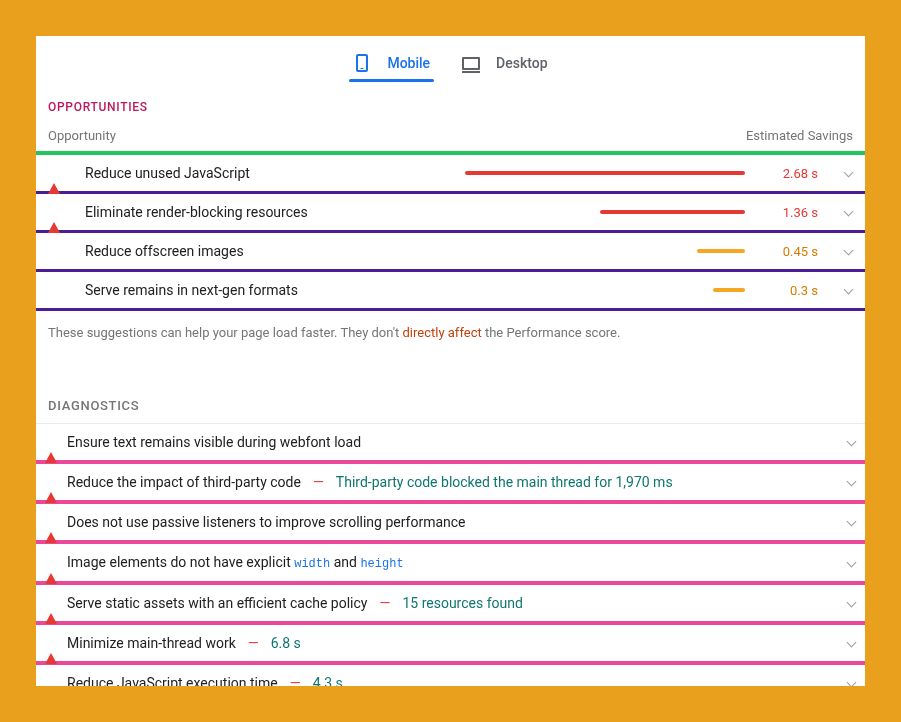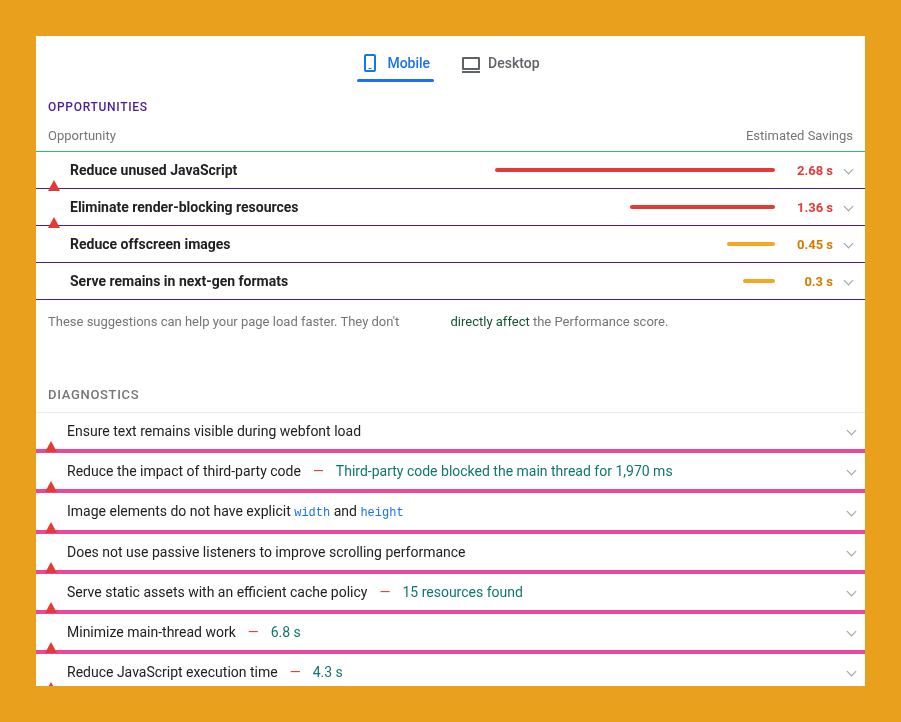--- a/index.html
+++ b/index.html
@@ -20,21 +20,21 @@
   
   .tabs {
     display: flex;
     justify-content: center;
     gap: 24px;
     padding: 12px 0 4px 0;
   }
   .tab {
     display: flex;
     align-items: center;
-    gap: 8px;
+    gap: 16px;
     padding: 6px 4px 10px 4px;
     cursor: pointer;
     font-weight: 500;
     font-size: 14px;
     color: #5f6368;
     position: relative;
   }
   .tab.active {
     color: #1a73e8;
   }
@@ -70,41 +70,40 @@
   .icon-desktop::after {
     content: "";
     position: absolute;
     left: -2px; right: -2px; bottom: -5px;
     height: 2px;
     background: currentColor;
   }
   
   .section-header {
     padding: 14px 12px 4px 12px;
-    color: #4c1d95;
+    color: #be185d;
     letter-spacing: 0.7px;
     font-size: 12px;
     font-weight: 500;
   }
   .columns-row {
     display: flex;
     justify-content: space-between;
     padding: 10px 12px 8px 12px;
     color: #757575;
     font-size: 13px;
-    border-bottom: 1px solid #22c55e;
+    border-bottom: 4px solid #22c55e;
   }
   
   .opp-row {
     display: flex;
     align-items: center;
     padding: 10px 12px;
-    border-bottom: 1px solid #4c1d95;
-    gap: 10px;
-    font-weight: bold;
+    border-bottom: 3px solid #4c1d95;
+    gap: 25px;
   }
   .status-icon {
     width: 12px; height: 12px;
     display: inline-block;
     flex: 0 0 auto;
   }
   .status-triangle {
     width: 0; height: 0;
     border-left: 6px solid transparent;
     border-right: 6px solid transparent;
@@ -154,21 +153,21 @@
     border-right: 1.5px solid currentColor;
     border-bottom: 1.5px solid currentColor;
     transform: rotate(45deg);
   }
   
   .note {
     padding: 14px 12px 18px 12px;
     color: #757575;
     font-size: 13px;
   }
-  .note .link { color: #14532d; margin-left: 48px; }
+  .note .link { color: #c2410c; }
   
   .diag-row {
     display: flex;
     align-items: center;
     padding: 10px 9px;
     border-bottom: 4px solid #ec4899;
     gap: 10px;
   }
   .diag-label { color: #212121; }
   .diag-detail { color: #0f766e; }
@@ -274,32 +273,32 @@
       <div class="diag-row">
         <span class="status-icon"><span class="status-triangle"></span></span>
         <span class="diag-label">Reduce the impact of third-party code</span>
         <span class="diag-sep"> — </span>
         <span class="diag-detail">Third-party code blocked the main thread for 1,970 ms</span>
         <span class="diag-spacer"></span>
         <span class="chevron"></span>
       </div>
       <div class="diag-row">
         <span class="status-icon"><span class="status-triangle"></span></span>
+        <span class="diag-label">Does not use passive listeners to improve scrolling performance</span>
+        <span class="diag-spacer"></span>
+        <span class="chevron"></span>
+      </div>
+      <div class="diag-row">
+        <span class="status-icon"><span class="status-triangle"></span></span>
         <span class="diag-label">Image elements do not have explicit <code class="inline">width</code> and <code class="inline">height</code></span>
         <span class="diag-spacer"></span>
         <span class="chevron"></span>
       </div>
       <div class="diag-row">
         <span class="status-icon"><span class="status-triangle"></span></span>
-        <span class="diag-label">Does not use passive listeners to improve scrolling performance</span>
-        <span class="diag-spacer"></span>
-        <span class="chevron"></span>
-      </div>
-      <div class="diag-row">
-        <span class="status-icon"><span class="status-triangle"></span></span>
         <span class="diag-label">Serve static assets with an efficient cache policy</span>
         <span class="diag-sep"> — </span>
         <span class="diag-detail">15 resources found</span>
         <span class="diag-spacer"></span>
         <span class="chevron"></span>
       </div>
       <div class="diag-row">
         <span class="status-icon"><span class="status-triangle"></span></span>
         <span class="diag-label">Minimize main-thread work</span>
         <span class="diag-sep"> — </span>

